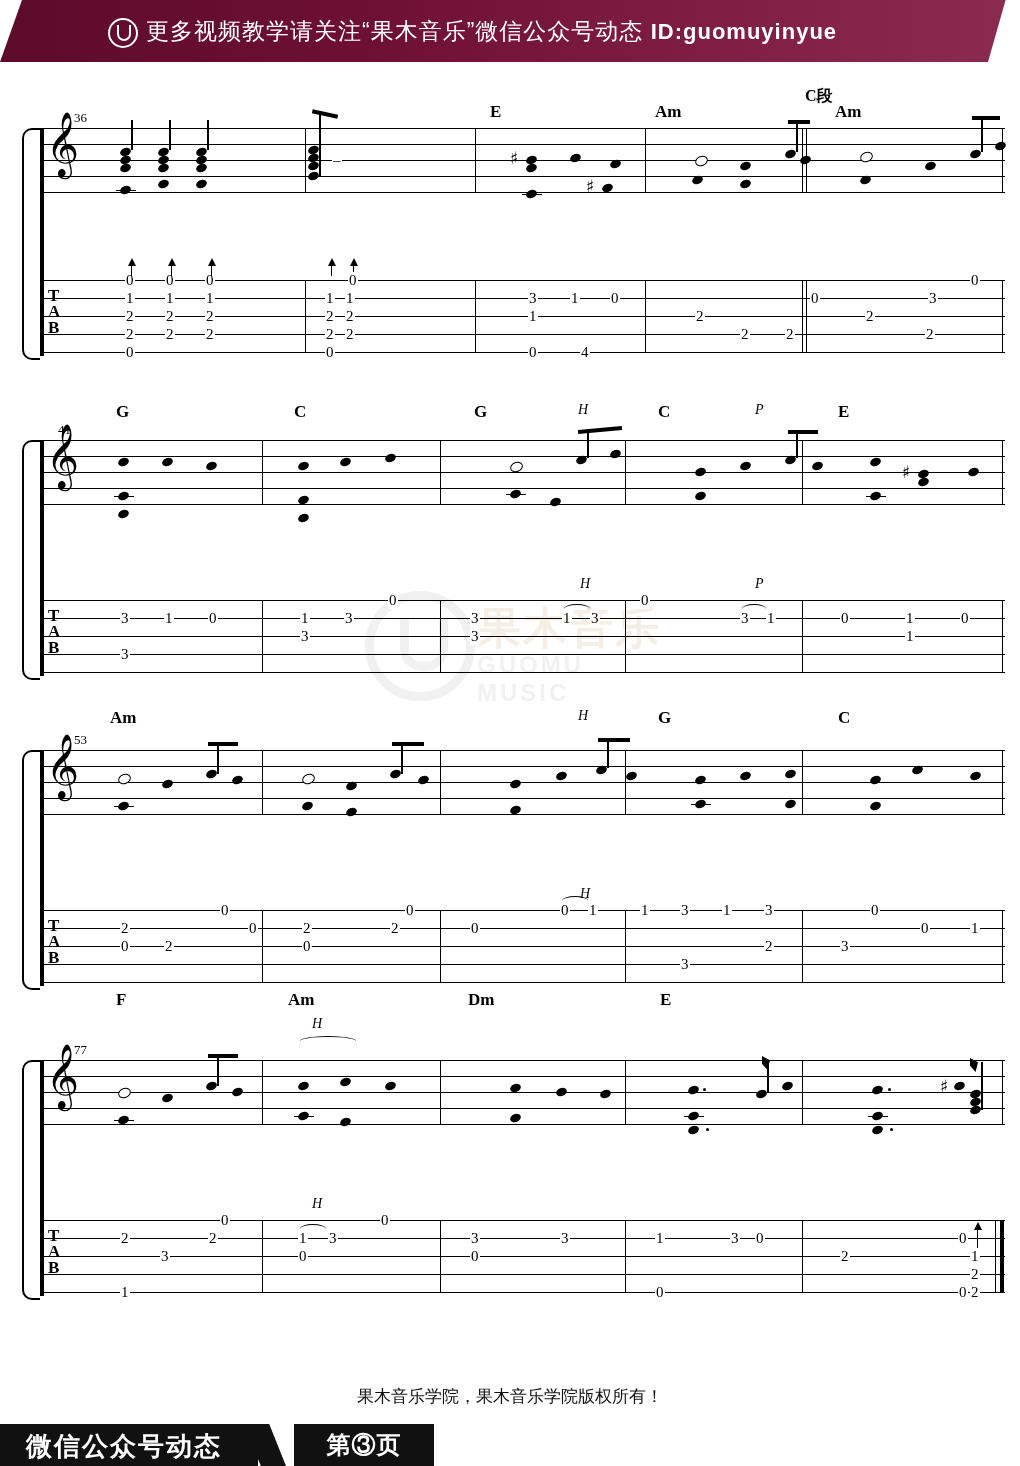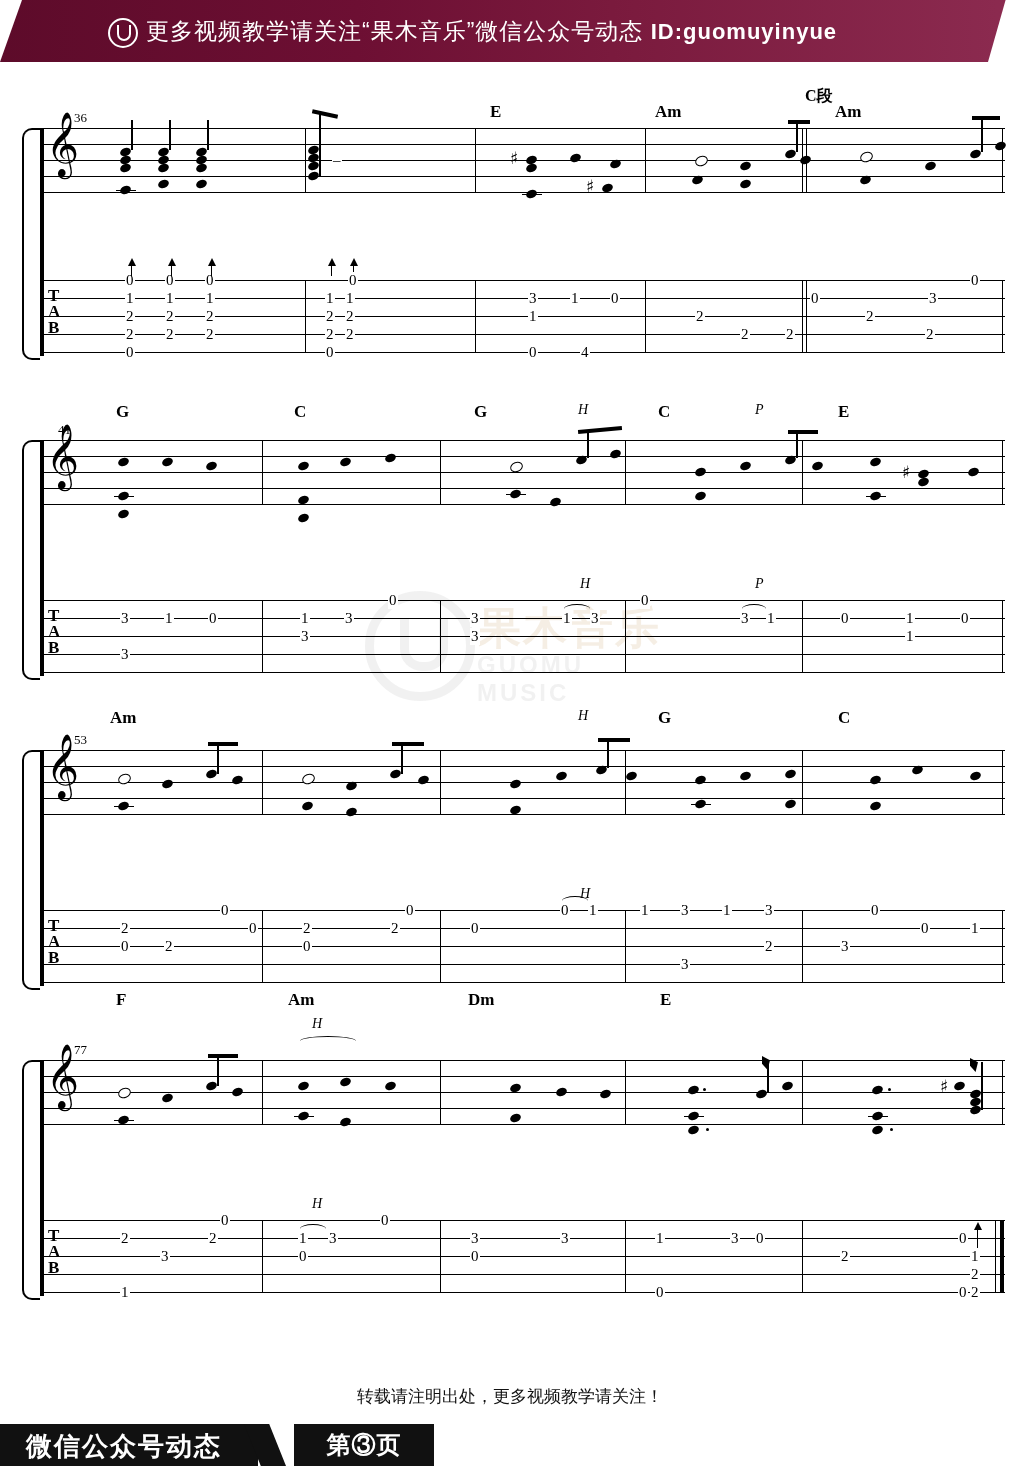--- a/index.html
+++ b/index.html
@@ -596,21 +596,21 @@
     <div class="num" style="left:918px;top:10px;">0</div>
     <div class="arrowup" style="left:934px;top:2px;"></div>
     <div class="stick" style="left:937px;top:6px;height:36px;"></div>
     <div class="num" style="left:930px;top:28px;">1</div>
     <div class="num" style="left:930px;top:46px;">2</div>
     <div class="num" style="left:930px;top:64px;">2</div>
     <div class="num" style="left:918px;top:64px;">0</div>
   </div>
 </div>
 
-<div id="copyline">转载请注明出处，更多视频教学请关注！</div>
+<div id="copyline">果木音乐学院，果木音乐学院版权所有！</div>
 
 <div id="footer">
   <div class="fleft">
     <span>微信公众号动态</span>
   </div>
   <div class="fslant"></div>
   <div class="fpage">
     <span>第</span><span>③</span><span>页</span>
   </div>
 </div>

